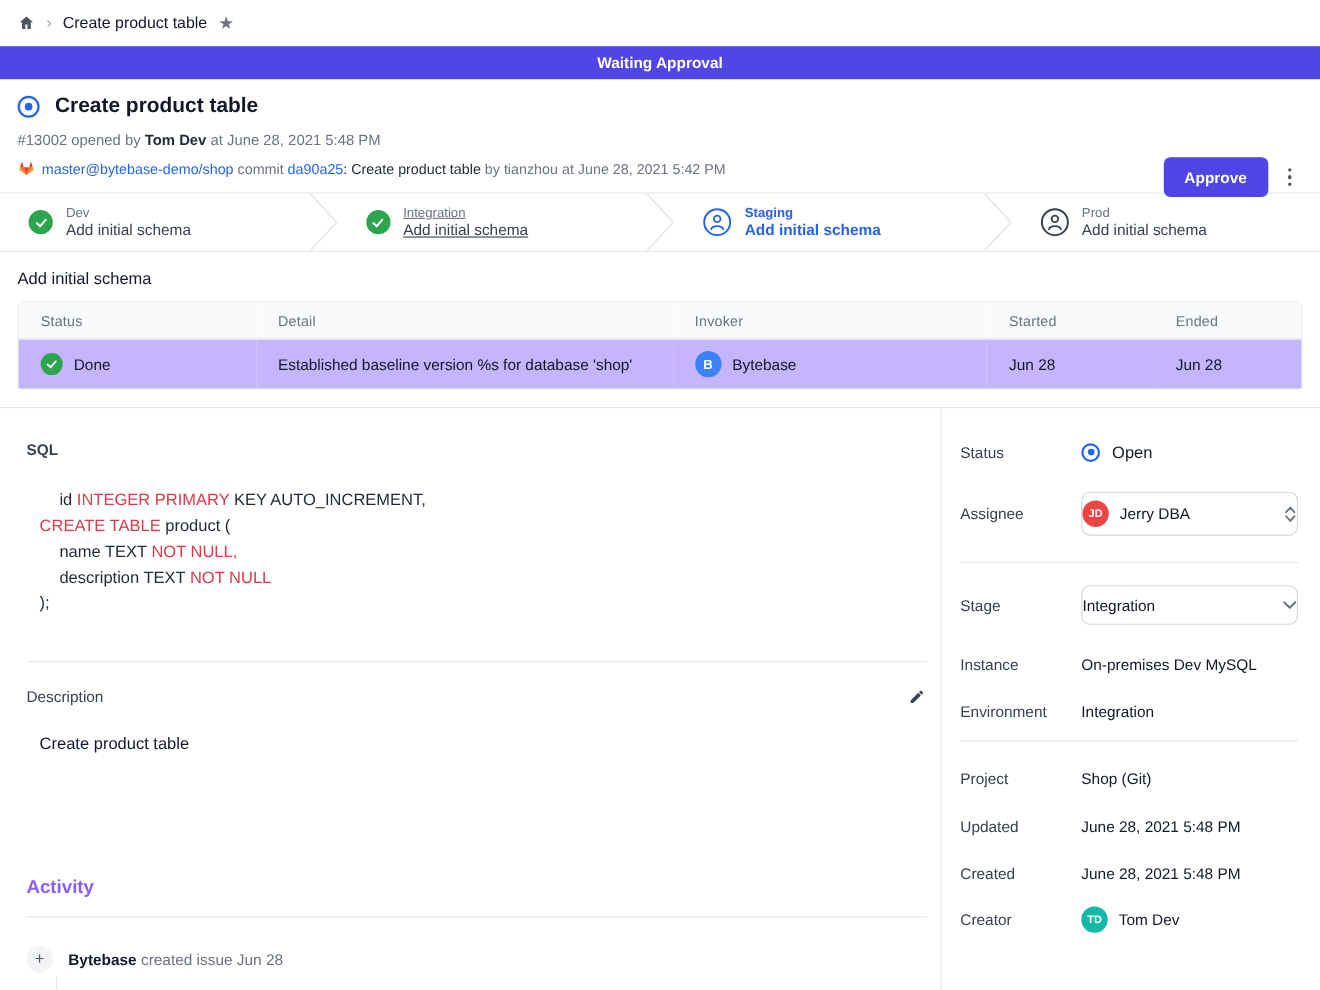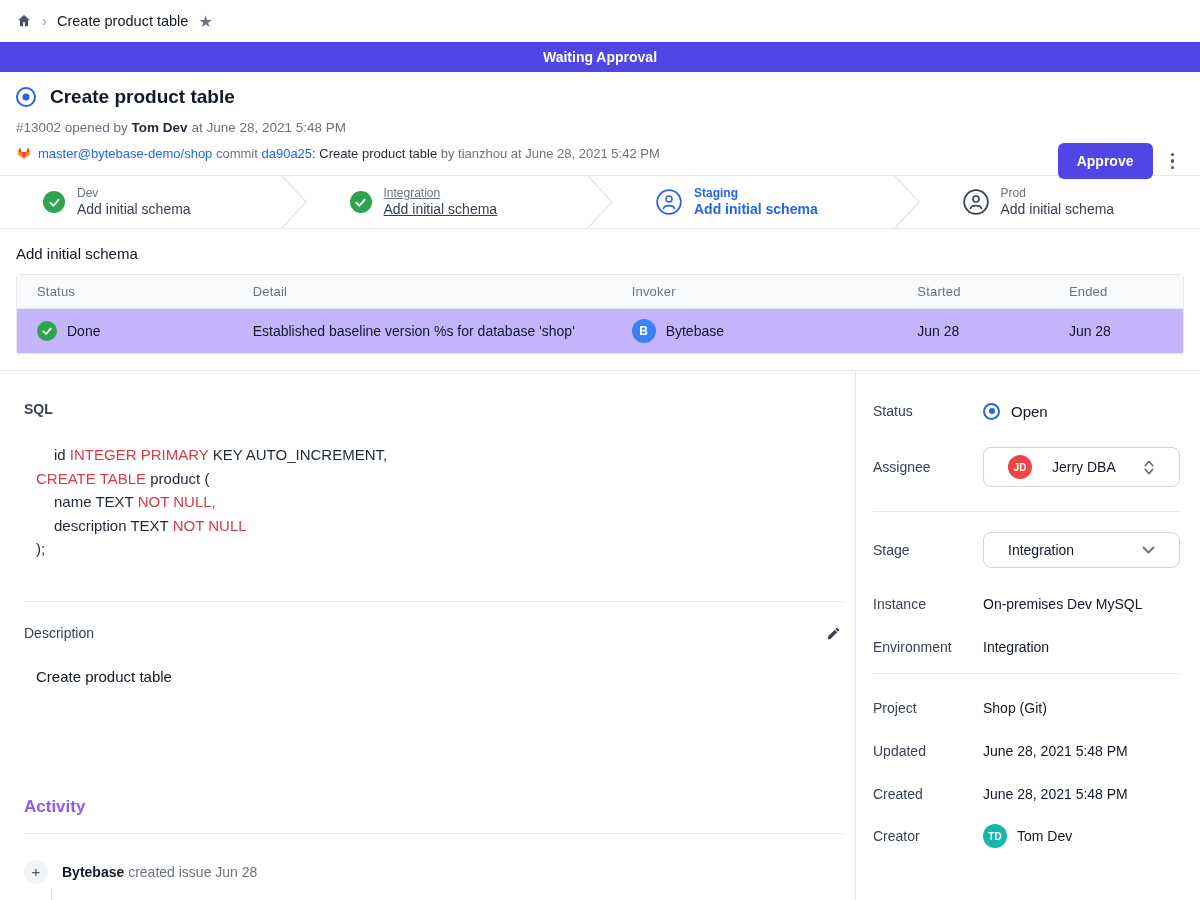--- a/index.html
+++ b/index.html
@@ -32,21 +32,21 @@
   .commit-line a { color:#2563eb; text-decoration:none; cursor:pointer; }
   .commit-line .msg { color:#1f2937; }
   .header-actions { position:absolute; right:22px; top:71px; display:flex; align-items:center; gap:14px; }
   .approve-btn { background:#4f46e5; color:#fff; border:none; border-radius:6px; padding:10px 19px;
     font-size:14px; font-weight:600; font-family:inherit; cursor:pointer; }
   .kebab { display:flex; flex-direction:column; gap:3px; padding:4px; cursor:pointer; }
   .kebab i { width:3.5px; height:3.5px; background:#4b5563; border-radius:50%; }
 
   
   .pipeline { height:53px; display:flex; align-items:stretch; border-bottom:1px solid #e5e7eb; }
-  .stage { flex:1; display:flex; align-items:center; gap:12px; padding-left:43px; cursor:pointer; }
+  .stage { flex:1; display:flex; align-items:center; gap:12px; padding-left:26px; cursor:pointer; }
   .stage-texts { display:flex; flex-direction:column; line-height:1.25; }
   .stage-env { font-size:12px; color:#6b7280; }
   .stage-task { font-size:14px; color:#374151; }
   .stage.done-link .stage-env, .stage.done-link .stage-task { text-decoration:underline; }
   .stage.current .stage-env, .stage.current .stage-task { color:#2563eb; font-weight:700; }
   .check-circle { width:22px; height:22px; border-radius:50%; background:#2da44e; flex:none;
     display:flex; align-items:center; justify-content:center; }
   .stage-sep { flex:none; width:26px; height:100%; }
 
   
@@ -89,22 +89,22 @@
   .timeline-line { width:1px; height:22px; background:#e5e7eb; margin:4px 0 0 27px; }
 
   
   .sidebar { width:345px; flex:none; border-left:1px solid #e5e7eb; padding:30px 20px 0 17px; }
   .side-row { display:flex; align-items:center; min-height:20px; }
   .side-label { width:110px; flex:none; font-size:14px; color:#374151; }
   .side-value { font-size:14px; font-weight:500; color:#111827; }
   .status-value { display:flex; align-items:center; gap:11px; font-size:15px; color:#111827; }
   .open-icon.sm { width:17px; height:17px; border-width:2px; }
   .open-icon.sm::after { width:6px; height:6px; }
-  .select-box { display:flex; align-items:center; gap:20px; border:1px solid #d1d5db; border-radius:8px;
-    background:#fff; padding:0 24px; width:224px; cursor:pointer; }
+  .select-box { display:flex; align-items:center; gap:10px; border:1px solid #d1d5db; border-radius:8px;
+    background:#fff; padding:0 0; width:224px; cursor:pointer; }
   .select-box.lg { height:40px; }
   .select-box.md { height:36px; }
   .select-box .sel-text { font-size:14px; color:#111827; flex:1; }
   .side-divider { border:none; border-top:1px solid #e5e7eb; margin:0; }
   .mb26{margin-bottom:26px;} .mb24{margin-bottom:24px;} .mb23{margin-bottom:23px;}
   .mb20{margin-bottom:20px;} .mb16{margin-bottom:16px;}
   .creator-value { display:flex; align-items:center; gap:10px; font-size:14px; font-weight:500; }
 </style>
 </head>
 <body>

